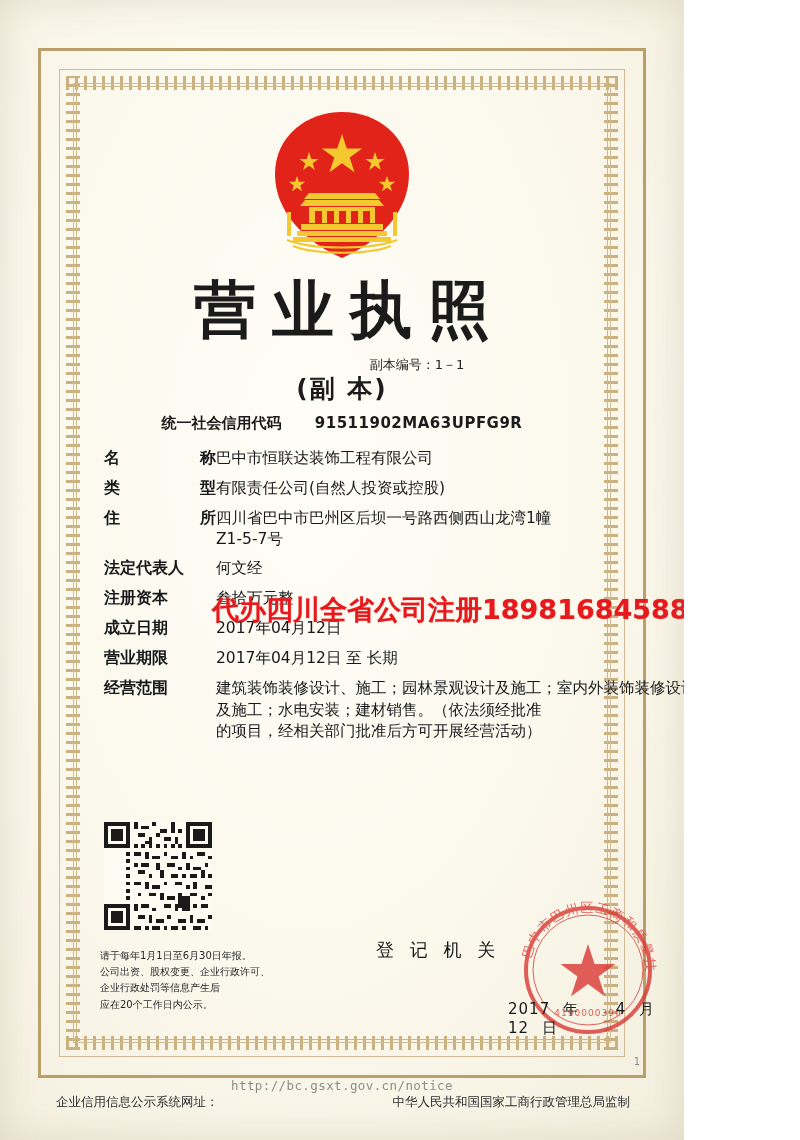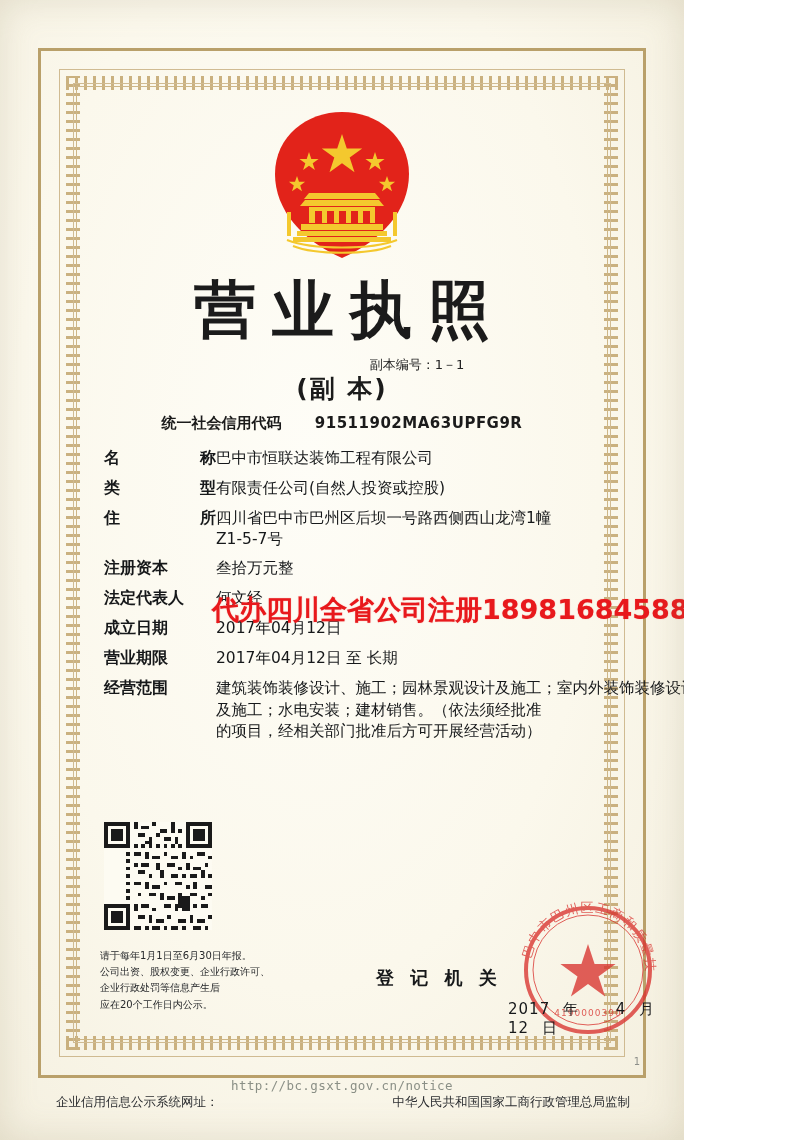--- a/index.html
+++ b/index.html
@@ -194,24 +194,23 @@
     line-height: 1.62;
   }
 
   
   .authority {
     position: absolute;
     left: 376px;
     top: 938px;
     font-family: "DejaVu Sans", sans-serif;
     font-size: 18px;
-    font-weight: bold;
+    font-weight: normal;
     letter-spacing: 5px;
     color: #16181a;
-    margin-top: 28px;
   }
   .issue-date {
     position: absolute;
     left: 484px;
     top: 1000px;
     font-family: "DejaVu Sans", sans-serif;
     font-size: 15px;
     color: #16181a;
     letter-spacing: 1px;
   }
@@ -347,30 +346,30 @@
         <span>所</span>
       </div>
       <div class="value">
         <span>四川省巴中市巴州区后坝一号路西侧西山龙湾1幢</span>
         <span class="line2">Z1-5-7号</span>
       </div>
     </div>
 
     <div class="row">
       <div class="label">
+        <span>法定代表人</span>
+      </div>
+      <div class="value">何文经</div>
+    </div>
+
+    <div class="row">
+      <div class="label">
         <span>注册资本</span>
       </div>
       <div class="value">叁拾万元整</div>
-    </div>
-
-    <div class="row">
-      <div class="label">
-        <span>法定代表人</span>
-      </div>
-      <div class="value">何文经</div>
     </div>
 
     <div class="row">
       <div class="label">
         <span>成立日期</span>
       </div>
       <div class="value">2017年04月12日</div>
     </div>
 
     <div class="row">

